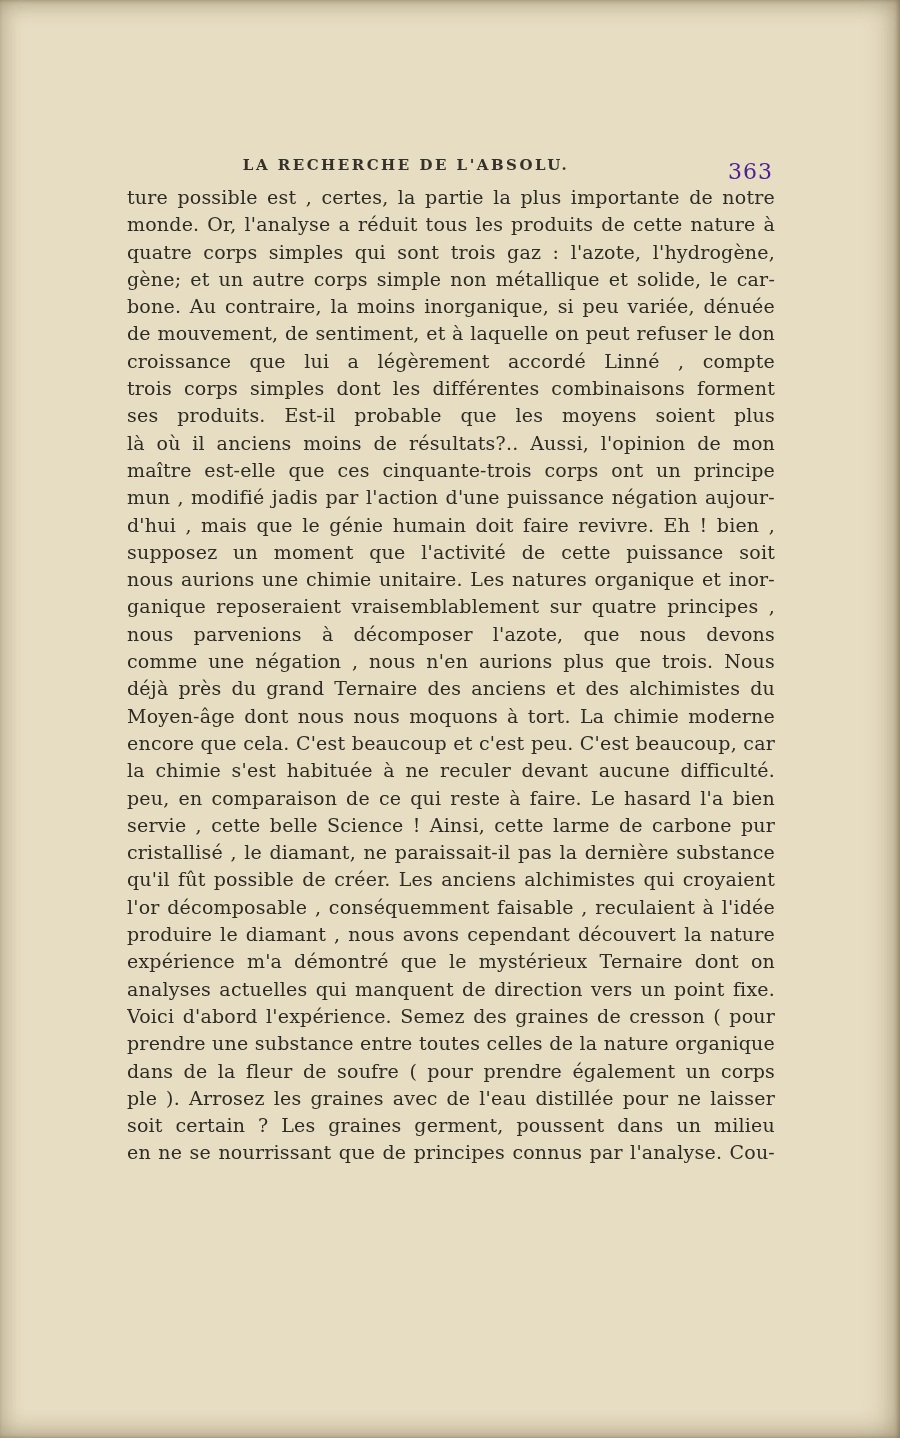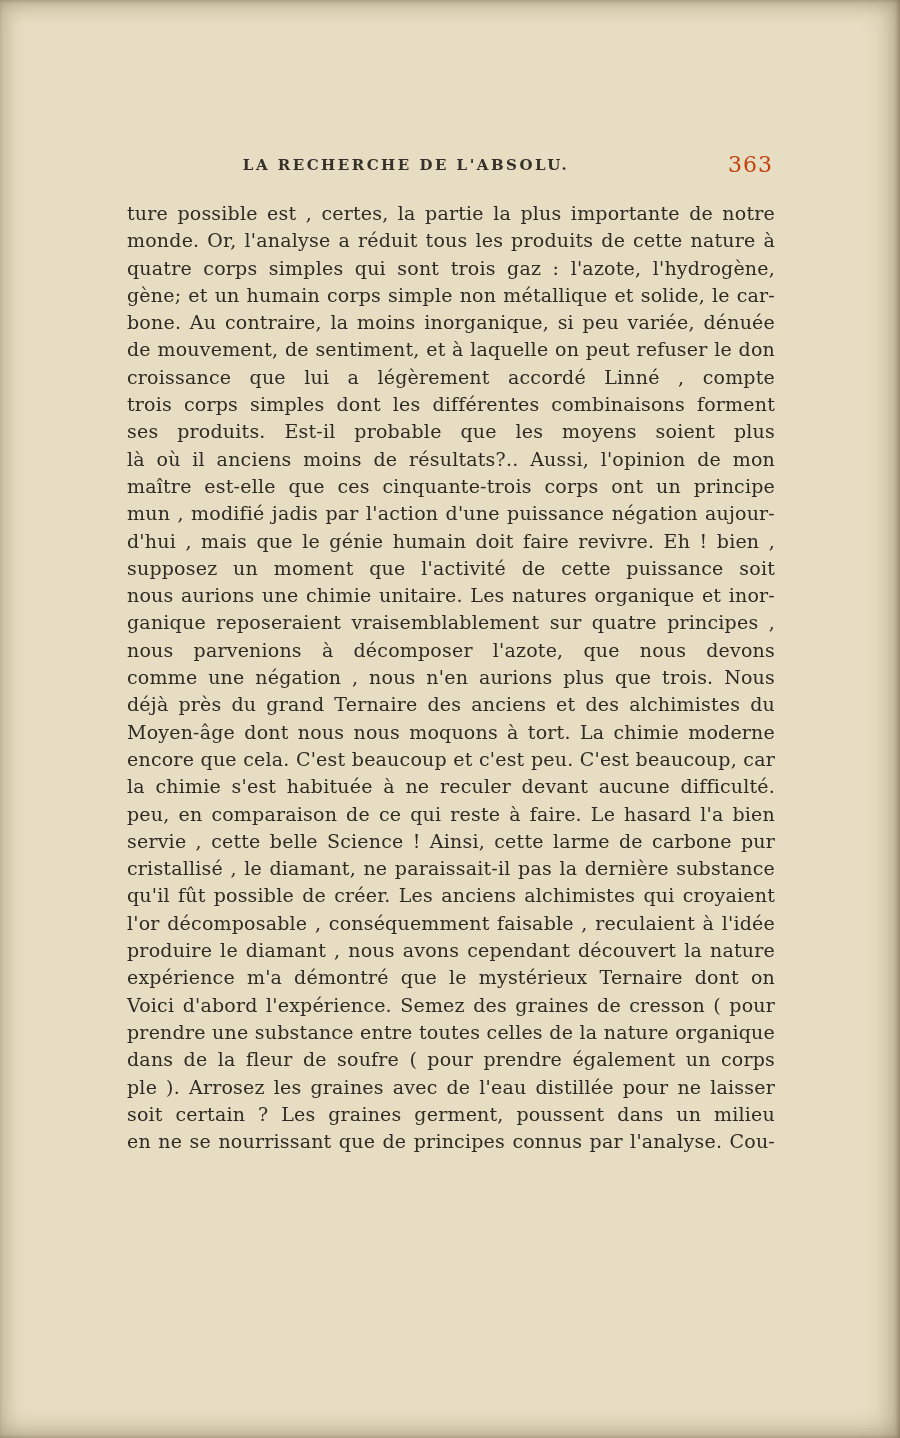--- a/index.html
+++ b/index.html
@@ -31,41 +31,41 @@
   }
   .content {
     position: absolute;
     left: 127px;
     top: 152px;
     width: 648px;
   }
   .running-header {
     position: relative;
     height: 32px;
-    margin-bottom: 16px;
+    margin-bottom: 0;
   }
   .header-title {
     position: absolute;
     left: 0;
     right: 90px;
     text-align: center;
     top: 4px;
     font-size: 15px;
     font-weight: bold;
     letter-spacing: 2.5px;
     color: #35312a;
     white-space: nowrap;
   }
   .header-page-number {
     position: absolute;
     right: 2px;
-    top: 0;
+    top: 7px;
     font-size: 22px;
     letter-spacing: 1px;
-    color: #c2410c;
+    color: #4c1d95;
   }
   .text-block {
     font-size: 19px;
     line-height: 27.3px;
     letter-spacing: 0.2px;
   }
   .text-line {
     text-align: justify;
     text-align-last: justify;
     white-space: normal;
@@ -79,21 +79,21 @@
 <div class="page">
   <div class="content">
     <div class="running-header">
       <span class="header-title">LA RECHERCHE DE L'ABSOLU.</span>
       <span class="header-page-number">363</span>
     </div>
     <div class="text-block">
         <div class="text-line">ture possible est , certes, la partie la plus importante de notre</div>
         <div class="text-line">monde. Or, l'analyse a réduit tous les produits de cette nature à</div>
         <div class="text-line">quatre corps simples qui sont trois gaz : l'azote, l'hydrogène, l'oxy-</div>
-        <div class="text-line">gène; et un humain corps simple non métallique et solide, le car-</div>
+        <div class="text-line">gène; et un autre corps simple non métallique et solide, le car-</div>
         <div class="text-line">bone. Au contraire, la moins inorganique, si peu variée, dénuée</div>
         <div class="text-line">de mouvement, de sentiment, et à laquelle on peut refuser le don de</div>
         <div class="text-line">croissance que lui a légèrement accordé Linné , compte cinquante-</div>
         <div class="text-line">trois corps simples dont les différentes combinaisons forment tous</div>
         <div class="text-line">ses produits. Est-il probable que les moyens soient plus nombreux</div>
         <div class="text-line">là où il anciens moins de résultats?.. Aussi, l'opinion de mon ancien</div>
         <div class="text-line">maître est-elle que ces cinquante-trois corps ont un principe com-</div>
         <div class="text-line">mun , modifié jadis par l'action d'une puissance négation aujour-</div>
         <div class="text-line">d'hui , mais que le génie humain doit faire revivre. Eh ! bien ,</div>
         <div class="text-line">supposez un moment que l'activité de cette puissance soit réveillée,</div>
@@ -105,20 +105,21 @@
         <div class="text-line">Moyen-âge dont nous nous moquons à tort. La chimie moderne n'est</div>
         <div class="text-line">encore que cela. C'est beaucoup et c'est peu. C'est beaucoup, car</div>
         <div class="text-line">la chimie s'est habituée à ne reculer devant aucune difficulté. C'est</div>
         <div class="text-line">peu, en comparaison de ce qui reste à faire. Le hasard l'a bien</div>
         <div class="text-line">servie , cette belle Science ! Ainsi, cette larme de carbone pur</div>
         <div class="text-line">cristallisé , le diamant, ne paraissait-il pas la dernière substance</div>
         <div class="text-line">qu'il fût possible de créer. Les anciens alchimistes qui croyaient</div>
         <div class="text-line">l'or décomposable , conséquemment faisable , reculaient à l'idée de</div>
         <div class="text-line">produire le diamant , nous avons cependant découvert la nature et</div>
         <div class="text-line">expérience m'a démontré que le mystérieux Ternaire dont on s'oc-</div>
+        <div class="text-line">analyses actuelles qui manquent de direction vers un point fixe.</div>
         <div class="text-line">Voici d'abord l'expérience. Semez des graines de cresson ( pour</div>
         <div class="text-line">prendre une substance entre toutes celles de la nature organique )</div>
         <div class="text-line">dans de la fleur de soufre ( pour prendre également un corps sim-</div>
         <div class="text-line">ple ). Arrosez les graines avec de l'eau distillée pour ne laisser pé-</div>
         <div class="text-line">soit certain ? Les graines germent, poussent dans un milieu connu</div>
         <div class="text-line">en ne se nourrissant que de principes connus par l'analyse. Cou-</div>
       </div>
   </div>
 </div>
 

